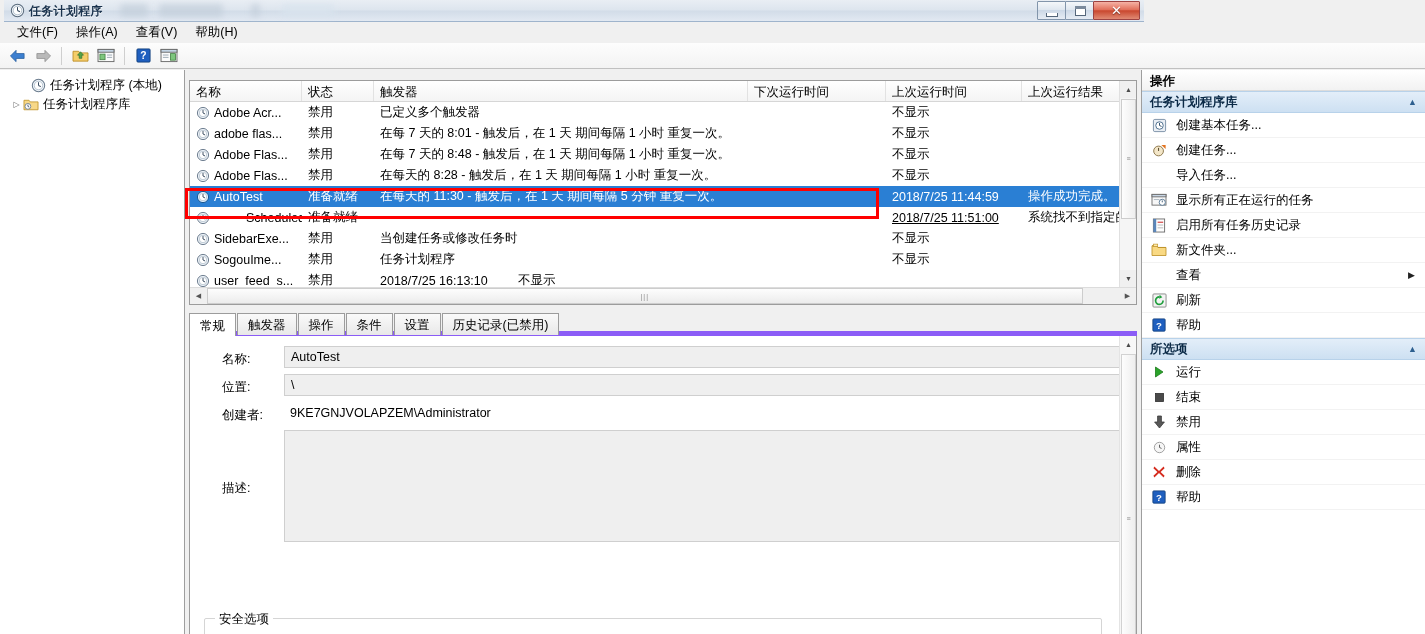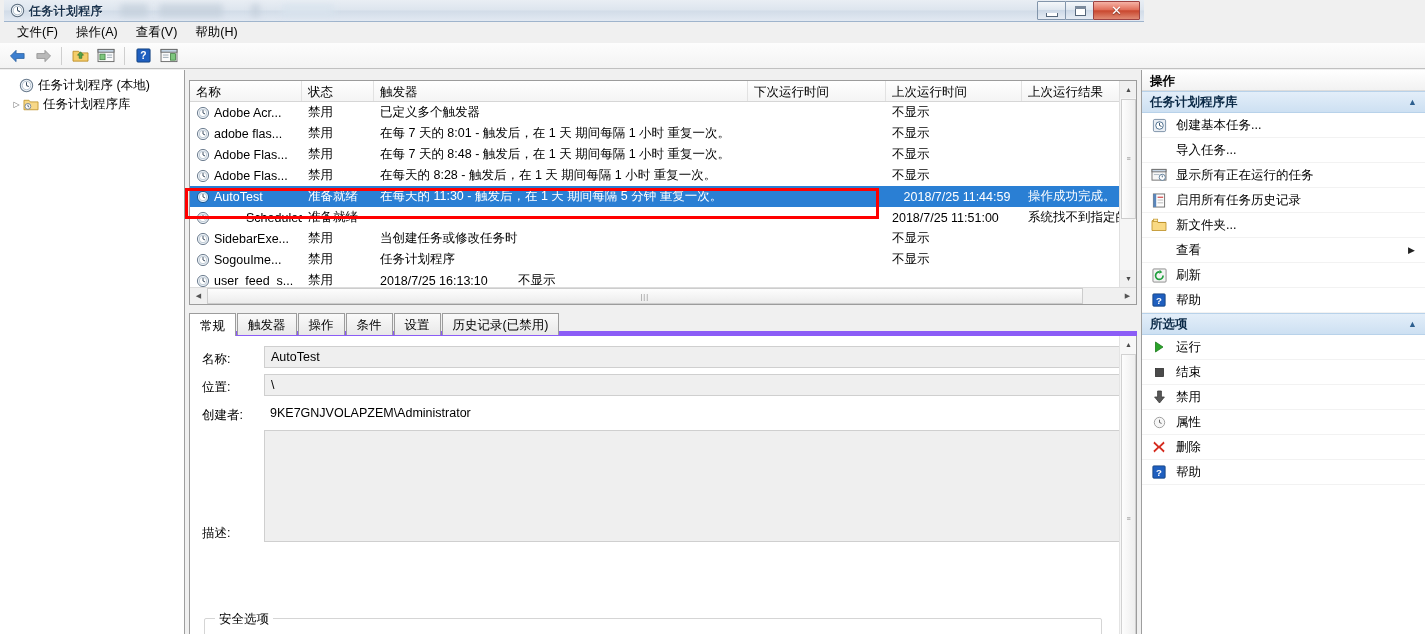--- a/index.html
+++ b/index.html
@@ -100,21 +100,21 @@
     width: 26px; height: 22px; display: flex; align-items: center; justify-content: center;
     cursor: default;
   }
 
   
   .pane-left {
     position: absolute; left: 0; top: 70px; width: 185px; height: 564px;
     background: #fff; border-right: 1px solid #9e9e9e;
   }
   .tree-row {
-    display: flex; align-items: center; height: 19px; padding-left: 6px; cursor: default;
+    display: flex; align-items: center; height: 19px; padding-left: 18px; cursor: default;
     white-space: nowrap;
   }
   .tree-row.indent { padding-left: 10px; }
   .tree-arrow {
     width: 13px; text-align: center; font-size: 8px; color: #6c6c6c;
   }
   .tree-label { font-size: 12.5px; color: #000; margin-left: 4px; }
 
   .pane-center {
     position: absolute; left: 186px; top: 70px; width: 954px; height: 564px;
@@ -213,21 +213,21 @@
     background: #fff; height: 24px; padding-top: 4px;
     border-bottom: 1px solid #fff; font-weight: normal;
   }
 
   
   .detail {
     position: absolute; left: 3px; top: 266px; width: 948px; height: 368px;
     background: #fff; border: 1px solid #9c9c9c; border-top: none;
     overflow: hidden;
   }
-  .drow { display: flex; align-items: flex-end; padding: 0 0 0 12px; }
+  .drow { display: flex; align-items: center; padding: 0 0 0 32px; }
   .dlabel {
     width: 62px; flex: 0 0 62px; font-size: 12.5px; color: #000;
     padding-top: 5px; white-space: nowrap;
   }
   .dfield {
     background: #efefef; border: 1px solid #cfcfcf;
     font-size: 12.5px; color: #000; padding: 3px 6px;
     height: 22px; overflow: hidden; white-space: nowrap;
   }
   .dvalue-plain {
@@ -513,39 +513,39 @@
                   <circle cx="8" cy="8" r="4.3" fill="#ffffff" stroke="#9aacbe" stroke-width="0.7"></circle>
                   <line x1="8" y1="8" x2="8" y2="4.6" stroke="#3a4c60" stroke-width="1.1"></line>
                   <line x1="8" y1="8" x2="10.4" y2="9.1" stroke="#3a4c60" stroke-width="1.1"></line>
                 </svg>
               </span>
               <span class="nm">AutoTest</span>
             </div>
             <div class="lv-cell" style="width: 72px; flex: 0 0 72px;">准备就绪</div>
             <div class="lv-cell" style="width: 374px; flex: 0 0 374px;">在每天的 11:30 - 触发后，在 1 天 期间每隔 5 分钟 重复一次。</div>
             <div class="lv-cell" style="width: 138px; flex: 0 0 138px;"></div>
-            <div class="lv-cell" style="width: 136px; flex: 0 0 136px; text-align: center;">2018/7/25 11:44:59</div>
+            <div class="lv-cell" style="width: 136px; flex: 0 0 136px;">2018/7/25 11:44:59</div>
             <div class="lv-cell" style="width: 116px; flex: 0 0 116px;">操作成功完成。 (0x0)</div>
           </div>
           <div class="lv-row">
             <div class="lv-cell cell-name" style="width: 112px; flex: 0 0 112px; gap: 32px;">
               <span class="clock-ico">
                 <svg width="14" height="14" viewBox="0 0 16 16">
                   <circle cx="8" cy="8" r="6.4" fill="#eef3f8" stroke="#6a7b8d" stroke-width="1.1"></circle>
                   <circle cx="8" cy="8" r="4.3" fill="#ffffff" stroke="#9aacbe" stroke-width="0.7"></circle>
                   <line x1="8" y1="8" x2="8" y2="4.6" stroke="#3a4c60" stroke-width="1.1"></line>
                   <line x1="8" y1="8" x2="10.4" y2="9.1" stroke="#3a4c60" stroke-width="1.1"></line>
                 </svg>
               </span>
               <span class="nm">Scheduled ...</span>
             </div>
             <div class="lv-cell" style="width: 72px; flex: 0 0 72px;">准备就绪</div>
             <div class="lv-cell" style="width: 374px; flex: 0 0 374px;"></div>
             <div class="lv-cell" style="width: 138px; flex: 0 0 138px;"></div>
-            <div class="lv-cell" style="width: 136px; flex: 0 0 136px;">2018/7/25 11:51:00</div>
+            <div class="lv-cell" style="width: 136px; flex: 0 0 136px; text-decoration: underline;">2018/7/25 11:51:00</div>
             <div class="lv-cell" style="width: 116px; flex: 0 0 116px;">系统找不到指定的路径。</div>
           </div>
           <div class="lv-row">
             <div class="lv-cell cell-name" style="width: 112px; flex: 0 0 112px;">
               <span class="clock-ico">
                 <svg width="14" height="14" viewBox="0 0 16 16">
                   <circle cx="8" cy="8" r="6.4" fill="#eef3f8" stroke="#6a7b8d" stroke-width="1.1"></circle>
                   <circle cx="8" cy="8" r="4.3" fill="#ffffff" stroke="#9aacbe" stroke-width="0.7"></circle>
                   <line x1="8" y1="8" x2="8" y2="4.6" stroke="#3a4c60" stroke-width="1.1"></line>
                   <line x1="8" y1="8" x2="10.4" y2="9.1" stroke="#3a4c60" stroke-width="1.1"></line>
@@ -671,20 +671,30 @@
             <svg width="15" height="15" viewBox="0 0 16 16">
               <rect x="1.5" y="1.5" width="13" height="13" rx="1.5" fill="#e9eef4" stroke="#7a8fa6" stroke-width="1"></rect>
               <circle cx="8" cy="8" r="4" fill="#fff" stroke="#4a6c8c" stroke-width="1"></circle>
               <line x1="8" y1="8" x2="8" y2="5.2" stroke="#2a4a66" stroke-width="1"></line>
               <line x1="8" y1="8" x2="10.2" y2="9" stroke="#2a4a66" stroke-width="1"></line>
             </svg>
           </span>
           <span class="act-label">创建基本任务...</span>
         </div>
         <div class="act-item">
+          <span class="act-ico">
+            <svg width="15" height="15" viewBox="0 0 16 16">
+              <circle cx="7" cy="8.5" r="5.2" fill="#f3e6c8" stroke="#8a7348" stroke-width="1"></circle>
+              <line x1="7" y1="8.5" x2="7" y2="5.2" stroke="#4a3c20" stroke-width="1"></line>
+              <path d="M10 2 L14.5 2 L14.5 6.5 Z" fill="#e2731f"></path>
+            </svg>
+          </span>
+          <span class="act-label">创建任务...</span>
+        </div>
+        <div class="act-item">
           <span class="act-ico"></span>
           <span class="act-label">导入任务...</span>
         </div>
         <div class="act-item">
           <span class="act-ico">
             <svg width="16" height="14" viewBox="0 0 17 15">
               <rect x="1" y="1.5" width="15" height="11.5" fill="#f7f7f7" stroke="#6f6f6f" stroke-width="1"></rect>
               <rect x="1" y="1.5" width="15" height="2.6" fill="#c7d6e5" stroke="#6f6f6f" stroke-width="1"></rect>
               <circle cx="12" cy="10" r="3.3" fill="#fff" stroke="#4a6c8c" stroke-width="0.9"></circle>
               <line x1="12" y1="10" x2="12" y2="8" stroke="#2a4a66" stroke-width="0.9"></line>

